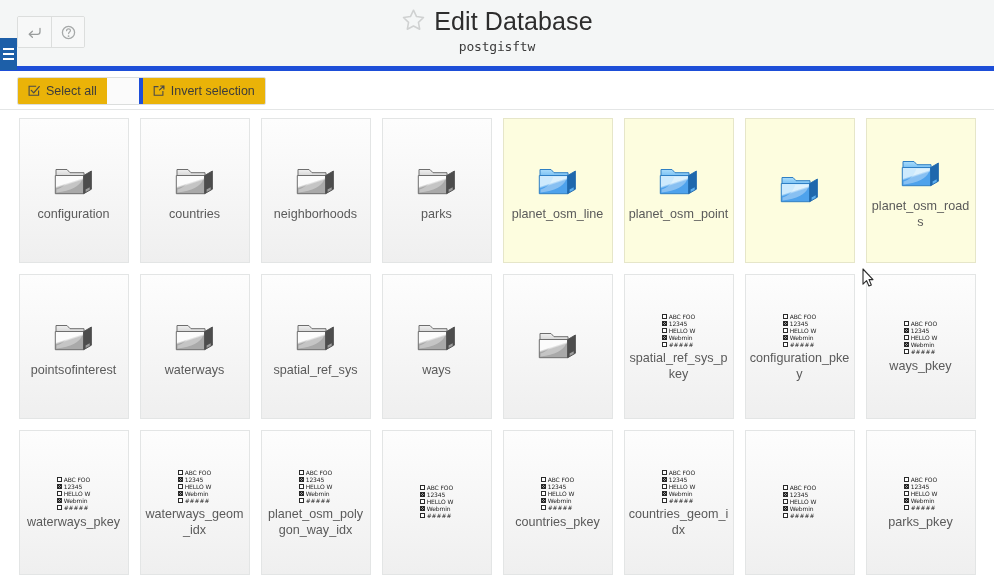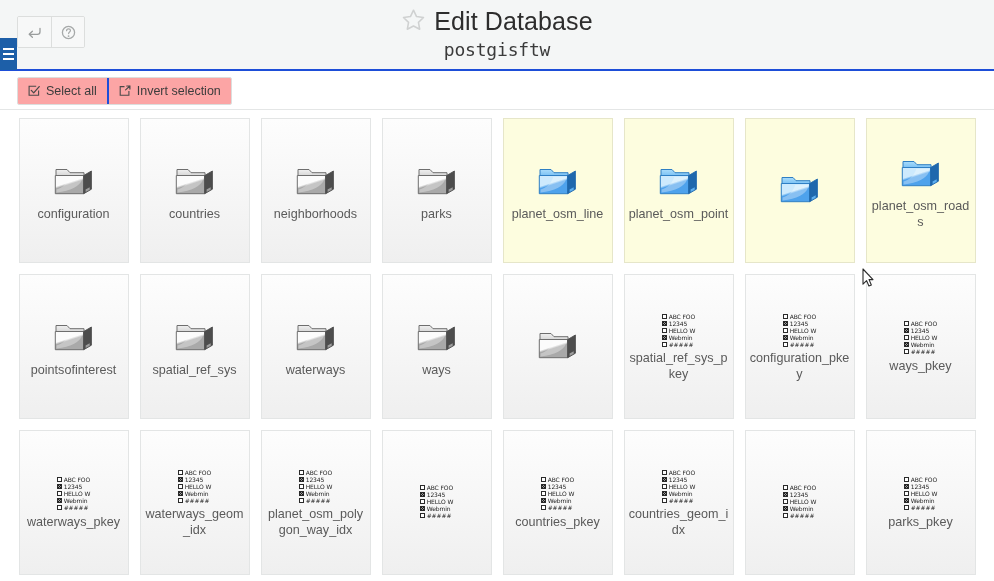--- a/index.html
+++ b/index.html
@@ -10,21 +10,21 @@
     background: #ffffff;
     font-family: "Liberation Sans", sans-serif;
   }
 
   
   #header {
     position: relative;
     width: 994px;
     height: 71px;
     background: #f4f6f6;
-    border-bottom: 2px solid #1d4ed8;
+    border-bottom: 5px solid #1d4ed8;
   }
   #nav-buttons {
     position: absolute;
     left: 17px; top: 16px;
     display: flex;
     border: 1px solid #dcdedd;
     background: #f7f8f8;
     border-radius: 2px;
     overflow: hidden;
   }
@@ -71,21 +71,21 @@
   #page-title {
     font-size: 25px;
     color: #2d2d2d;
     font-weight: normal;
     line-height: 29px;
     letter-spacing: 0.1px;
   }
   #db-name {
     margin-top: 3px;
     font-family: "DejaVu Sans Mono", "Liberation Mono", monospace;
-    font-size: 18px;
+    font-size: 13px;
     color: #3b3b3b;
     letter-spacing: -0.2px;
   }
 
   
   #toolbar {
     position: relative;
     width: 994px;
     height: 39px;
     background: #ffffff;
@@ -99,27 +99,27 @@
     border-radius: 2px;
     overflow: hidden;
     background: #fbfbfb;
   }
   .tool-btn {
     display: flex;
     align-items: center;
     gap: 6px;
     height: 26px;
     padding: 0 10px;
-    background: #fca5a5;
+    background: #eab308;
     color: #3c3c3c;
     font-size: 12.5px;
     white-space: nowrap;
     cursor: pointer;
   }
-  .tool-btn + .tool-btn { border-left: 2px solid #1d4ed8; }
+  .tool-btn + .tool-btn { border-left: 4px solid #1d4ed8; margin-left: 32px; }
   .tool-btn .ticon { display: flex; align-items: center; color: #4a4a4a; }
 
   
   #grid {
     position: relative;
     width: 994px;
     padding: 8px 0 0 0;
     display: grid;
     grid-template-columns: repeat(8, 110px);
     column-gap: 11px;
@@ -506,21 +506,21 @@
         <stop offset="1" stop-color="#a9a9a9"></stop>
       </linearGradient>
     </defs>
     <path d="M4 7.5h11l3 3.2h14v5H4z" fill="url(#ftopg)" stroke="#6e6e6e" stroke-width="1" stroke-linejoin="round"></path>
     <path d="M3.3 13.5h28.4v18.2H3.3z" fill="url(#fbodyg)" stroke="#6e6e6e" stroke-width="1" stroke-linejoin="round"></path>
     <path d="M31.7 13.5 39.4 9v18.2l-7.7 4.5z" fill="#4d4d4d" stroke="#4d4d4d" stroke-width="0.9" stroke-linejoin="round"></path>
     <path d="M33.6 27.6l4.1-2.4v2.5l-4.1 2.4z" fill="#9e9e9e"></path>
     <path d="M4.6 27.5c6-1.6 10.4-5.6 12.6-12.4h13.2v2.2c-3.3 7.6-11.3 11.5-25.8 13.2z" fill="#ffffff" opacity="0.33"></path>
   </svg>
       </div>
-      <div class="card-label">spatial_ref_sys</div>
+      <div class="card-label">waterways</div>
     </div>
     <div class="card">
       <div class="card-icon">
   <svg width="44" height="40" viewBox="0 0 44 40">
     <defs>
       <linearGradient id="ftopg" x1="0" y1="0" x2="0" y2="1">
         <stop offset="0" stop-color="#f0f0f0"></stop>
               <stop offset="1" stop-color="#cfcfcf"></stop>
       </linearGradient>
       <linearGradient id="fbodyg" x1="0.1" y1="0" x2="0.6" y2="1">
@@ -530,21 +530,21 @@
         <stop offset="1" stop-color="#a9a9a9"></stop>
       </linearGradient>
     </defs>
     <path d="M4 7.5h11l3 3.2h14v5H4z" fill="url(#ftopg)" stroke="#6e6e6e" stroke-width="1" stroke-linejoin="round"></path>
     <path d="M3.3 13.5h28.4v18.2H3.3z" fill="url(#fbodyg)" stroke="#6e6e6e" stroke-width="1" stroke-linejoin="round"></path>
     <path d="M31.7 13.5 39.4 9v18.2l-7.7 4.5z" fill="#4d4d4d" stroke="#4d4d4d" stroke-width="0.9" stroke-linejoin="round"></path>
     <path d="M33.6 27.6l4.1-2.4v2.5l-4.1 2.4z" fill="#9e9e9e"></path>
     <path d="M4.6 27.5c6-1.6 10.4-5.6 12.6-12.4h13.2v2.2c-3.3 7.6-11.3 11.5-25.8 13.2z" fill="#ffffff" opacity="0.33"></path>
   </svg>
       </div>
-      <div class="card-label">waterways</div>
+      <div class="card-label">spatial_ref_sys</div>
     </div>
     <div class="card">
       <div class="card-icon">
   <svg width="44" height="40" viewBox="0 0 44 40">
     <defs>
       <linearGradient id="ftopg" x1="0" y1="0" x2="0" y2="1">
         <stop offset="0" stop-color="#f0f0f0"></stop>
               <stop offset="1" stop-color="#cfcfcf"></stop>
       </linearGradient>
       <linearGradient id="fbodyg" x1="0.1" y1="0" x2="0.6" y2="1">

